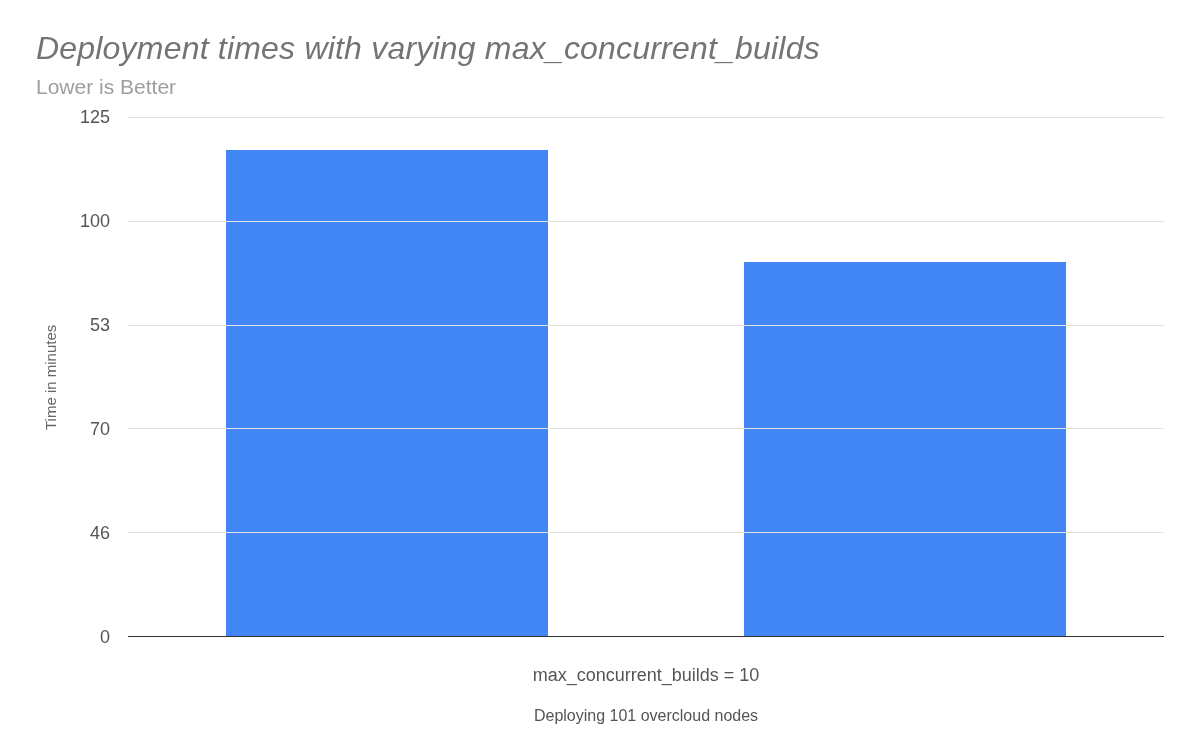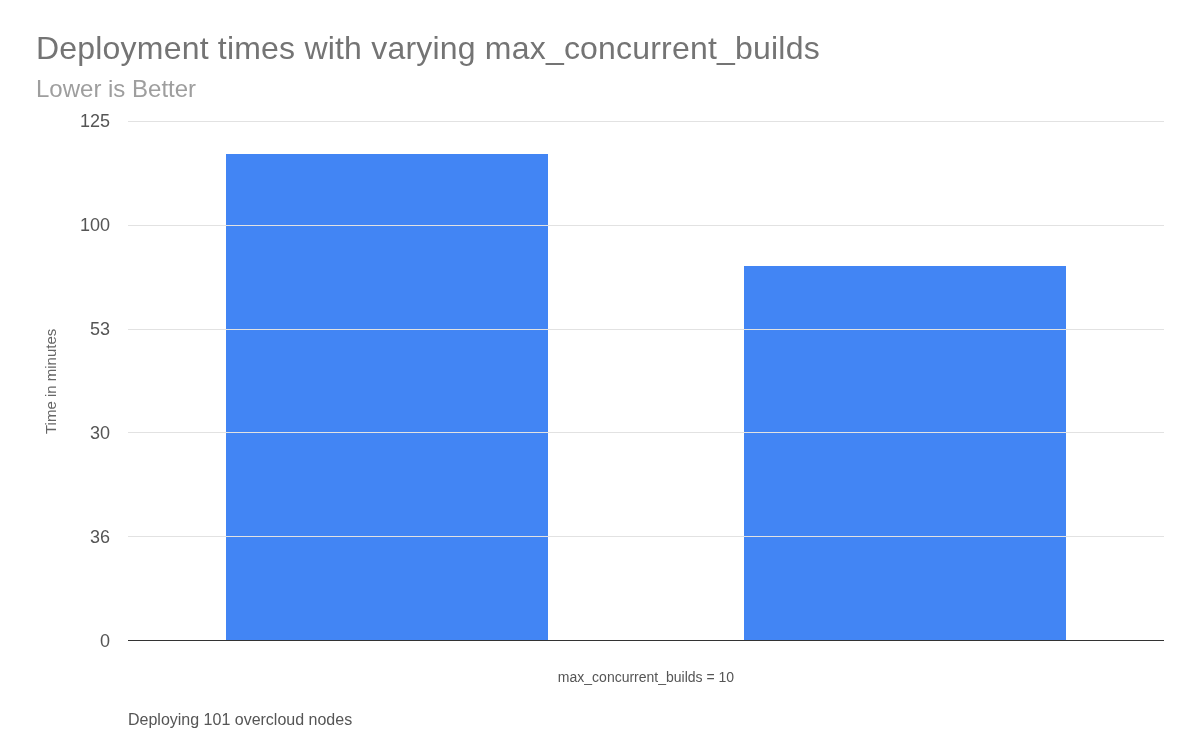--- a/index.html
+++ b/index.html
@@ -17,23 +17,24 @@
     width: 1200px;
     height: 742px;
     padding: 30px 36px 0 36px;
   }
   .title {
     font-size: 32px;
     color: #747474;
     letter-spacing: 0.2px;
     margin: 0 0 8px 0;
     font-weight: 400;
+    font-style: italic;
   }
   .subtitle {
-    font-size: 24px;
+    font-size: 21px;
     color: #9e9e9e;
     margin: 0 0 18px 0;
     font-weight: 400;
   }
   .plot-outer {
     position: relative;
     display: flex;
     height: 520px;
   }
   .y-axis-label {
@@ -84,44 +85,45 @@
     background: #4285f4;
   }
   .x-ticks {
     margin-left: 92px;
     display: flex;
     height: 42px;
   }
   .x-tick {
     flex: 1;
     text-align: center;
-    font-size: 14px;
+    font-size: 18px;
     color: #555;
     padding-top: 28px;
   }
   .x-axis-label {
+    text-align: center;
     font-size: 16px;
     color: #555;
     margin-left: 92px;
     margin-top: 28px;
   }
 </style>
 </head>
 <body>
 
 <div class="chart-wrap">
   <h1 class="title">Deployment times with varying max_concurrent_builds</h1>
   <div class="subtitle">Lower is Better</div>
 
   <div class="plot-outer">
     <div class="y-axis-label">Time in minutes</div>
     <div class="y-ticks" id="yTicks">
         <div class="y-tick" style="bottom: 0%;">0</div>
-        <div class="y-tick" style="bottom: 20%;">36</div>
-        <div class="y-tick" style="bottom: 40%;">30</div>
+        <div class="y-tick" style="bottom: 20%;">46</div>
+        <div class="y-tick" style="bottom: 40%;">70</div>
         <div class="y-tick" style="bottom: 60%;">53</div>
         <div class="y-tick" style="bottom: 80%;">100</div>
         <div class="y-tick" style="bottom: 100%;">125</div>
       </div>
     <div class="plot-area" id="plotArea">
       <div class="bars" id="bars">
           <div class="bar-slot">
             <div class="bar" style="height: 93.6%; background: rgb(66, 133, 244);"></div>
           </div>
           <div class="bar-slot">

